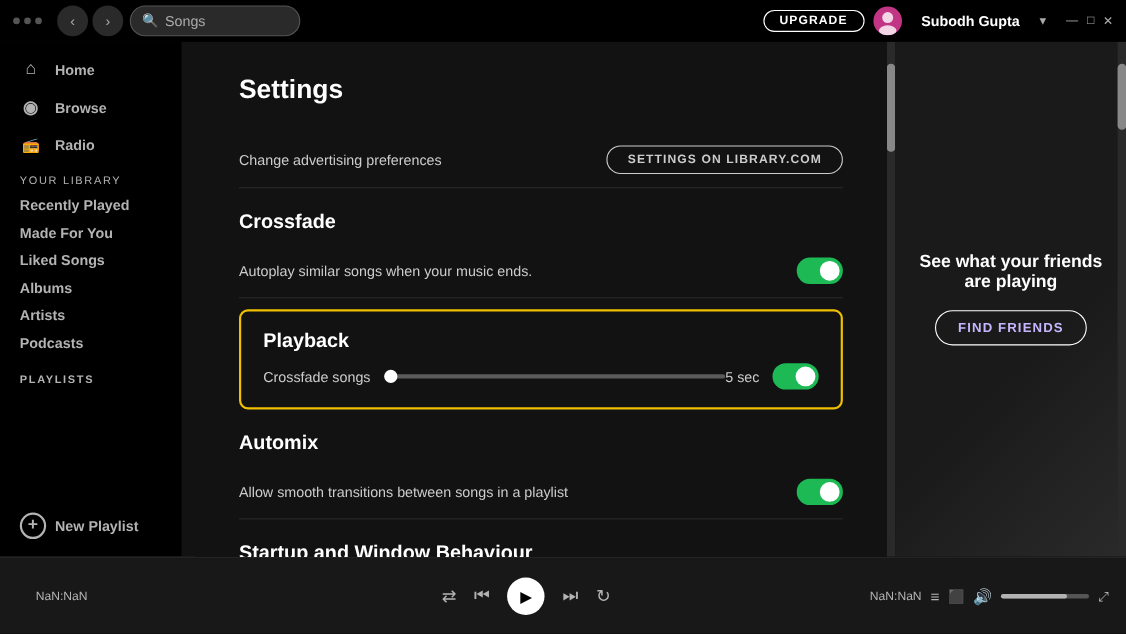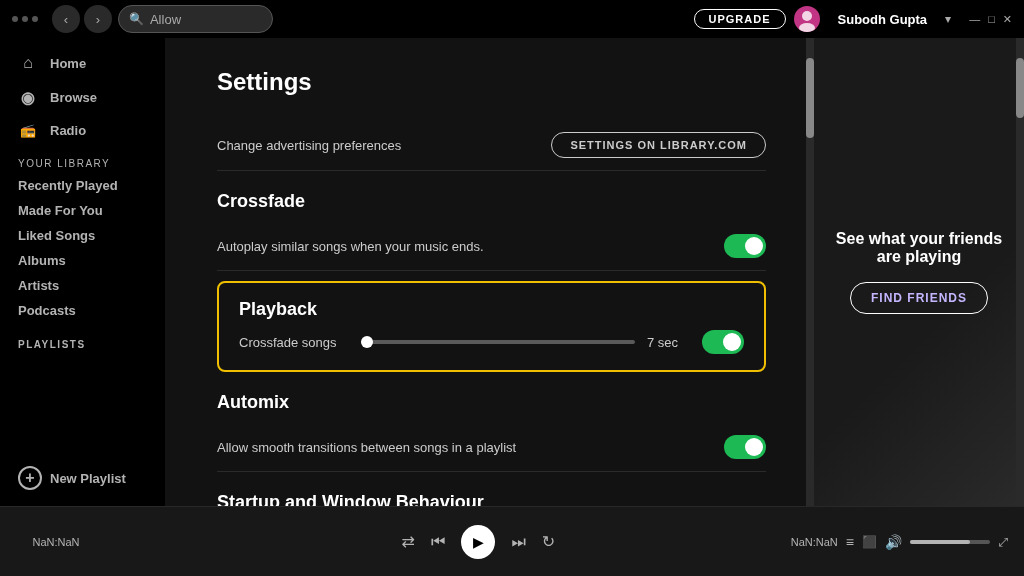--- a/index.html
+++ b/index.html
@@ -231,21 +231,20 @@
     .playback-section {
       border: 2px solid #f0c000;
       border-radius: 8px;
       padding: 16px 20px;
       margin: 10px 0;
     }
 
     .crossfade-row {
       display: flex;
       align-items: center;
-      gap: 12px;
       margin-top: 10px;
     }
     .crossfade-label { font-size: 13px; color: #ccc; min-width: 110px; }
     .slider-track {
       flex: 1;
       height: 4px;
       background: #5a5a5a;
       border-radius: 2px;
       position: relative;
     }
@@ -422,21 +421,21 @@
       <div class="dot"></div>
       <div class="dot"></div>
       <div class="dot"></div>
     </div>
     <div class="title-bar-nav">
       <button class="nav-btn">‹</button>
       <button class="nav-btn">›</button>
     </div>
     <div class="search-bar">
       <span style="color:#aaa;font-size:12px;">🔍</span>
-      <span style="color:#aaa;">Allow</span>
+      <span style="color:#aaa;">Songs</span>
     </div>
   </div>
   <div class="title-bar-right">
     <button class="upgrade-btn">UPGRADE</button>
     <div class="user-area">
       <div class="avatar">
         <svg width="26" height="26" viewBox="0 0 26 26">
             <circle cx="13" cy="10" r="5" fill="#fff" opacity="0.8"></circle>
             <ellipse cx="13" cy="22" rx="8" ry="5" fill="#fff" opacity="0.8"></ellipse>
           </svg>
@@ -504,21 +503,21 @@
         <div class="toggle"></div>
       </div>
 
       <div class="playback-section">
         <div class="section-title" style="margin:0 0 6px;">Playback</div>
         <div class="crossfade-row">
           <span class="crossfade-label">Crossfade songs</span>
           <div class="slider-track">
             <div class="slider-thumb"></div>
           </div>
-          <span class="crossfade-value">7 sec</span>
+          <span class="crossfade-value">5 sec</span>
           <div class="toggle" style="margin-left:8px;"></div>
         </div>
       </div>
 
       <div class="section-title">Automix</div>
       <div class="settings-row">
         <span class="settings-row-label">Allow smooth transitions between songs in a playlist</span>
         <div class="toggle"></div>
       </div>
 

